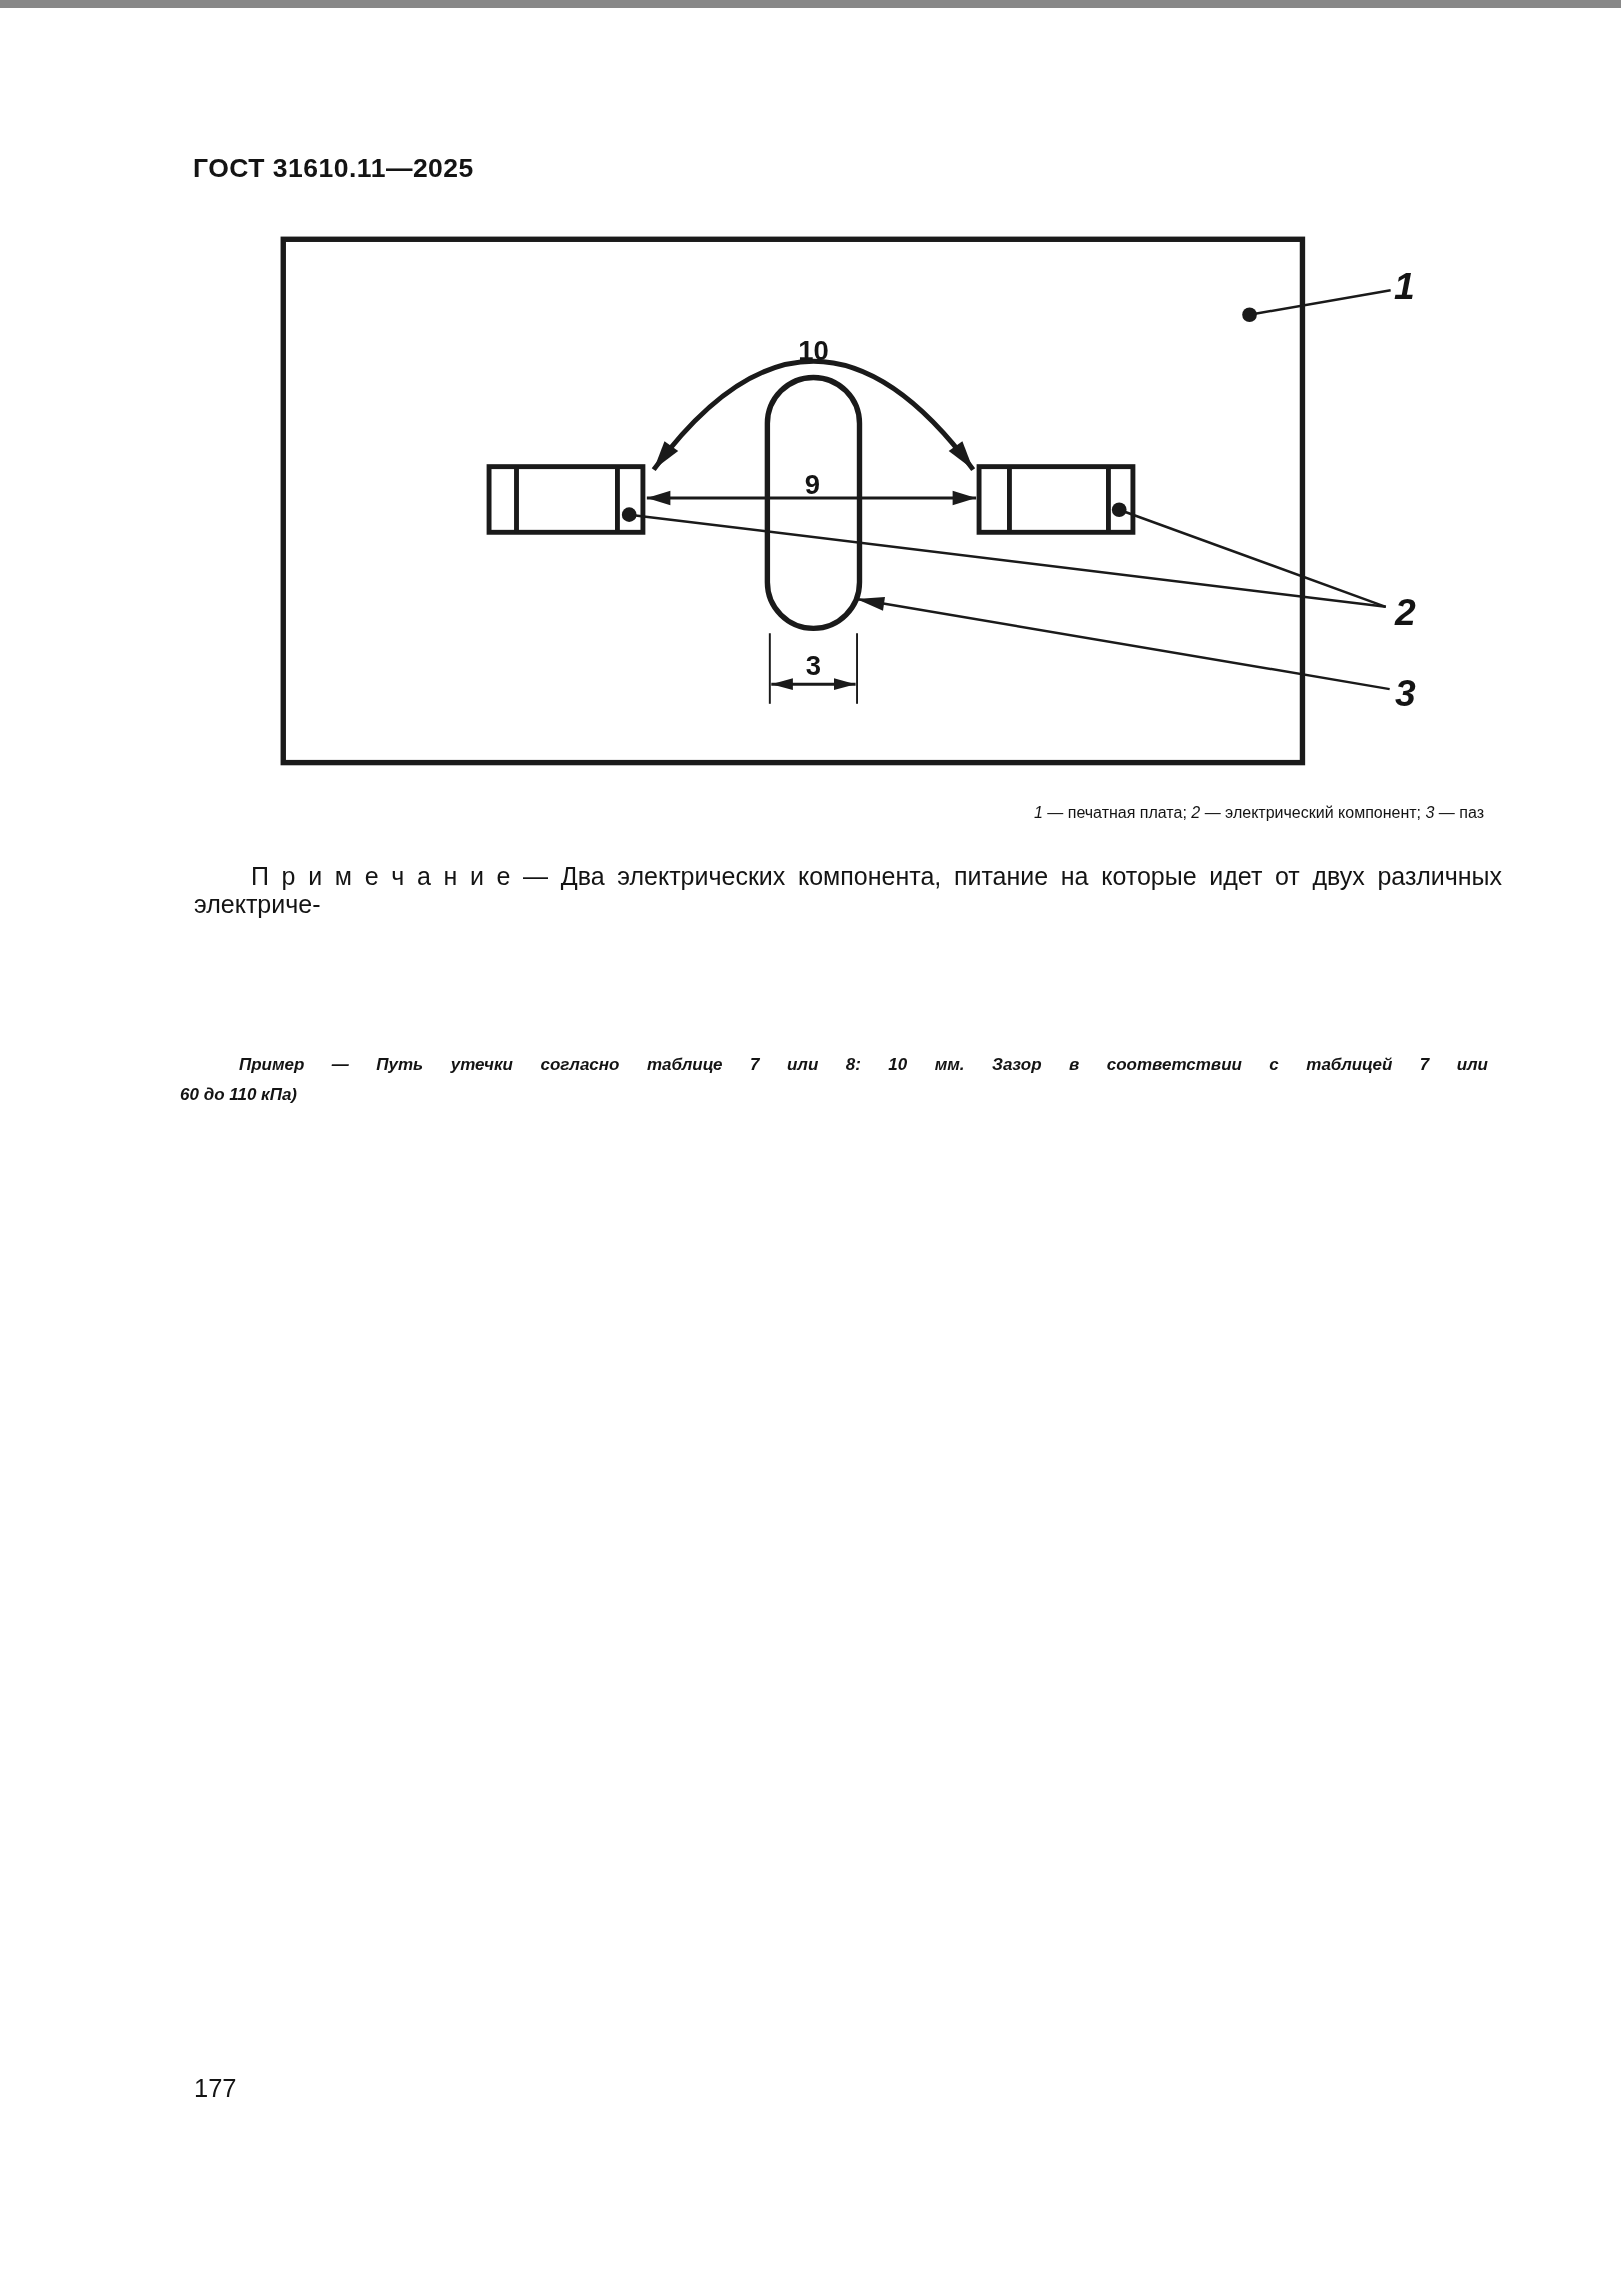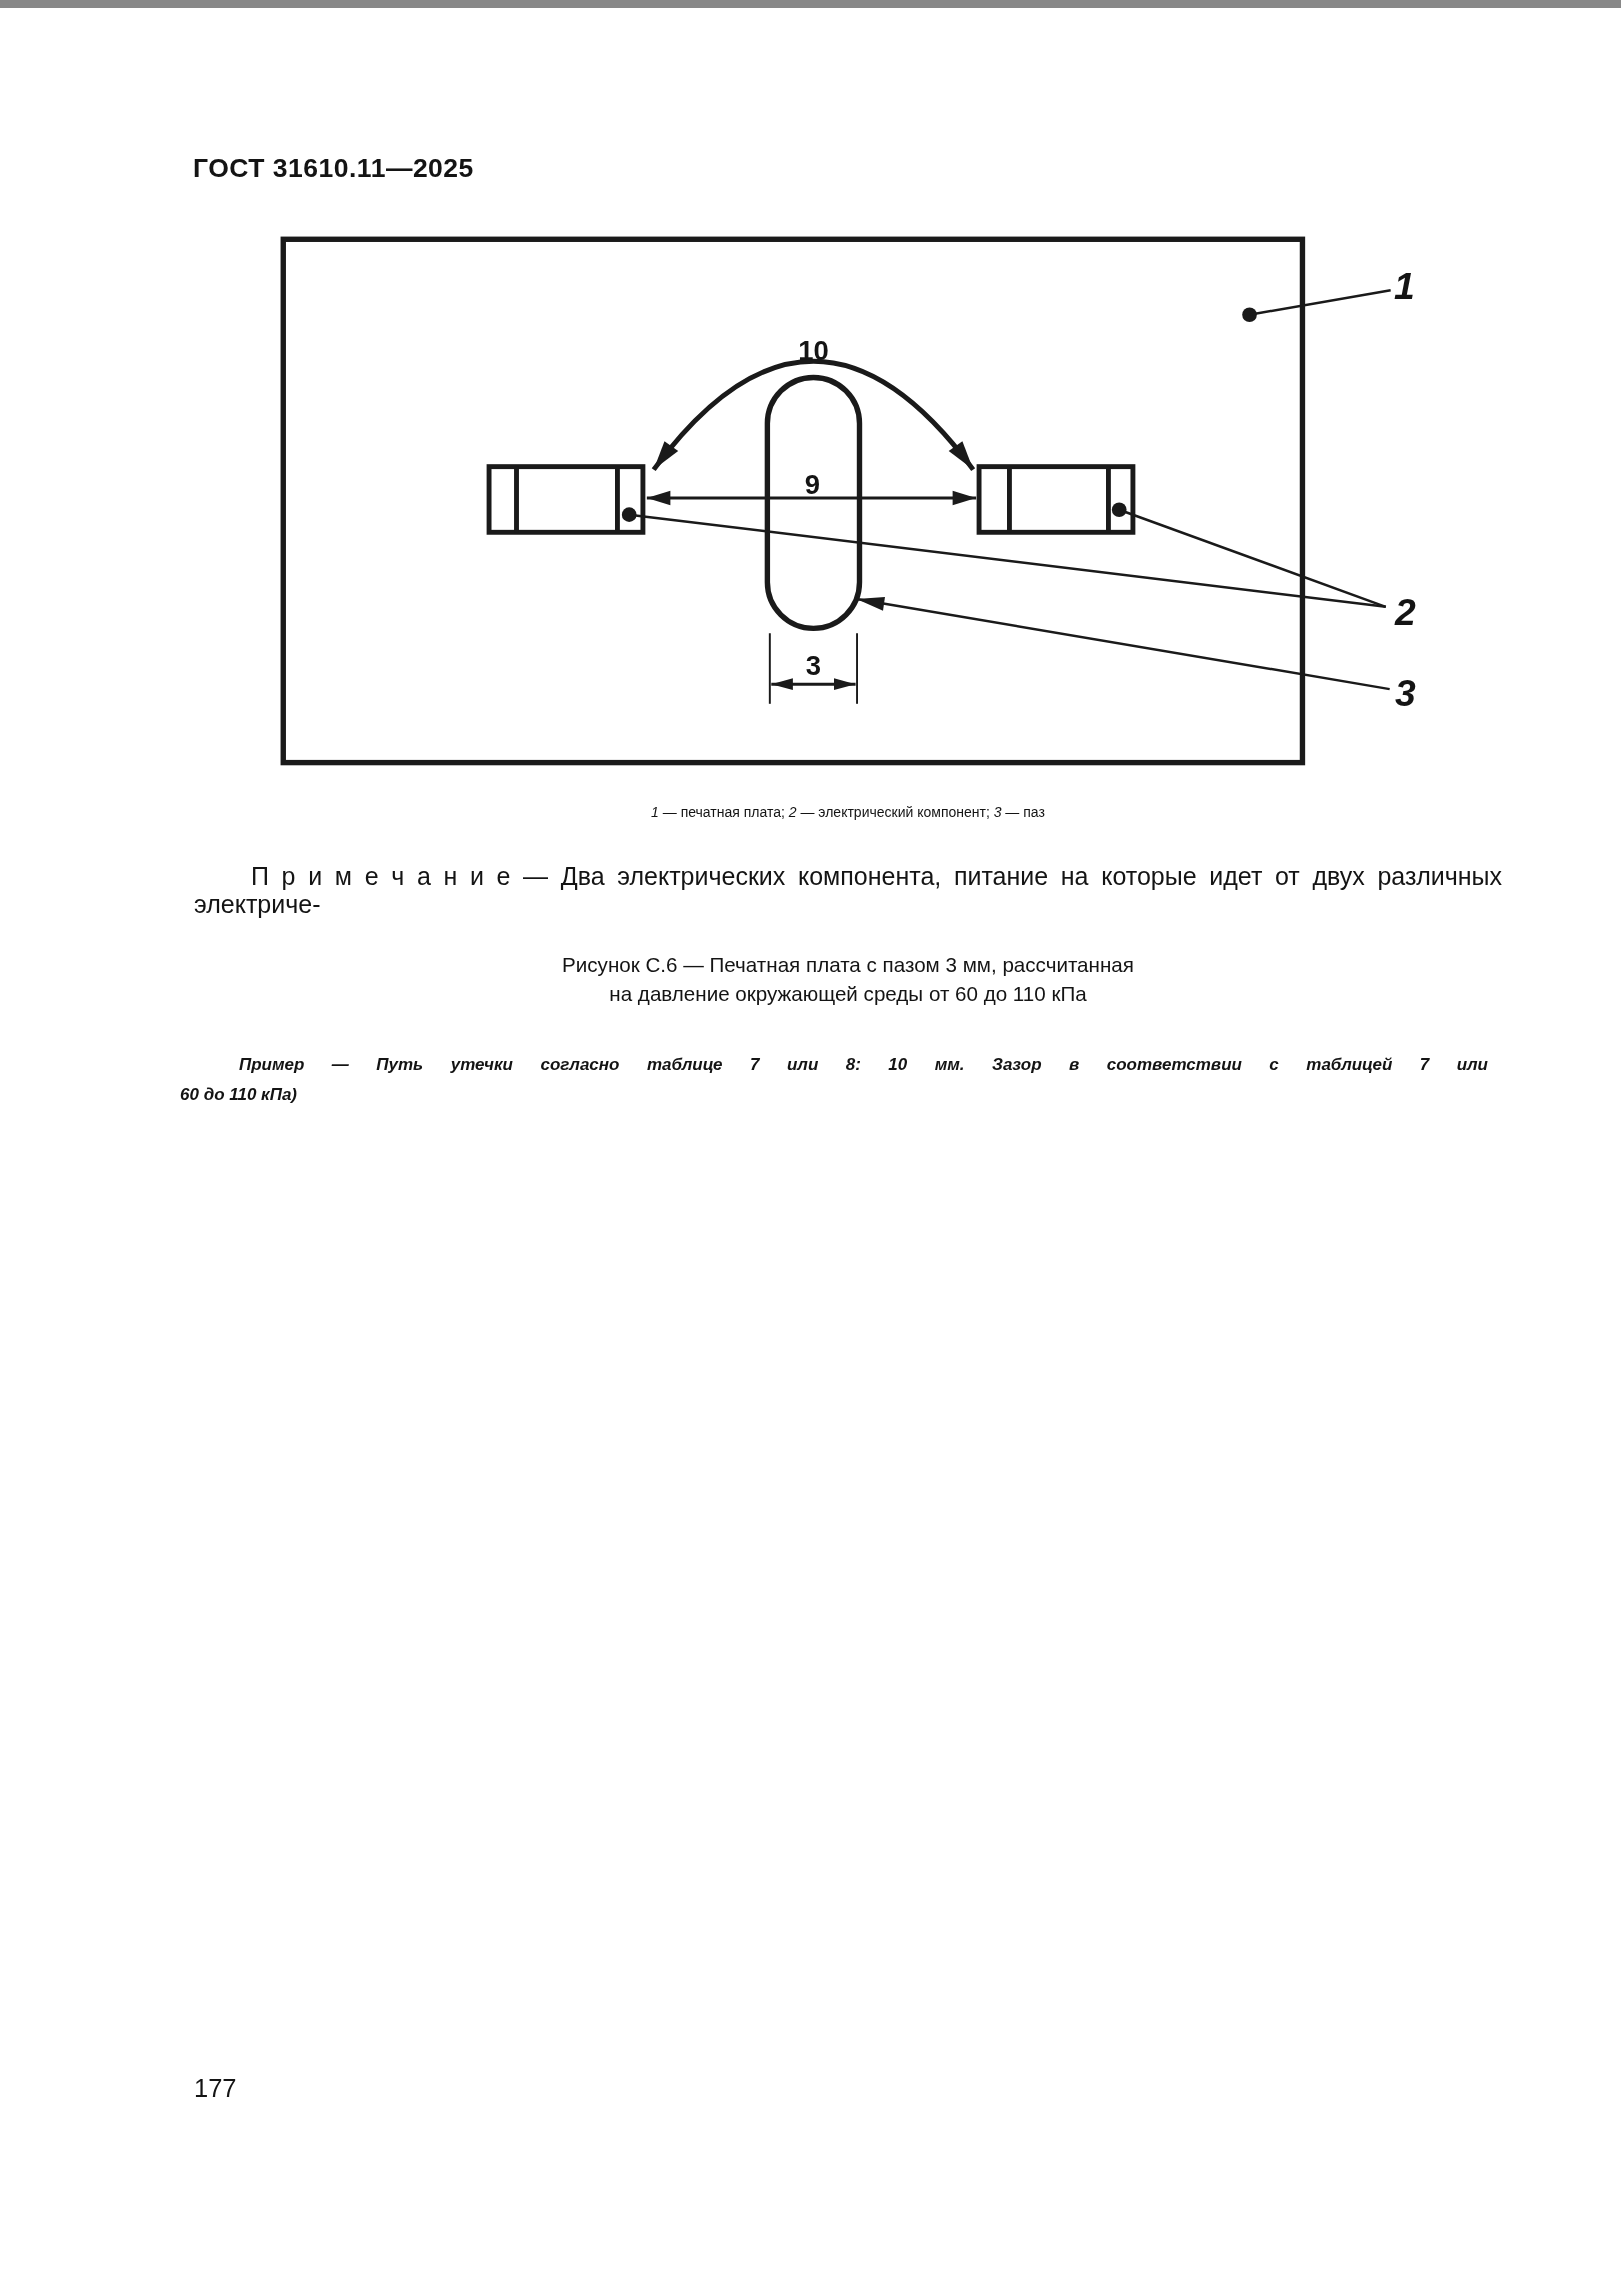--- a/index.html
+++ b/index.html
@@ -18,22 +18,22 @@
     letter-spacing:0.5px;
   }
   svg.figure-svg { position:absolute; left:0; top:0; display:block; }
   svg.figure-svg .ln   { stroke:#1a1a1a; fill:none; }
   svg.figure-svg .fill { fill:#1a1a1a; stroke:none; }
   svg.figure-svg text  { fill:#141414; font-family:"Liberation Sans", sans-serif; }
   svg.figure-svg .dim-label { font-size:28px; font-weight:bold; text-anchor:middle; }
   svg.figure-svg .callout-label { font-size:38px; font-weight:bold; font-style:italic; text-anchor:middle; }
 
   .figure-legend {
-    position:absolute; left:194px; top:792px; width:1308px;
-    text-align:center; font-size:14px; line-height:25.5px;
+    position:absolute; left:176px; top:792px; width:1308px;
+    text-align:right; font-size:16px; line-height:25.5px;
   }
   .figure-legend .num { font-style:italic; }
 
   .note-block {
     position:absolute; left:194px; top:854px; width:1308px;
     font-size:25px; line-height:28px;
   }
   .note-block .jline { text-align:justify; text-align-last:justify; }
   .note-block .indent { text-indent:57px; }
 
@@ -124,24 +124,20 @@
     <text class="callout-label" x="1434" y="630">2</text>
     <text class="callout-label" x="1434" y="712">3</text>
   </svg>
 
   <div class="figure-legend"><span class="num">1</span><span> — печатная плата; </span><span class="num">2</span><span> — электрический компонент; </span><span class="num">3</span><span> — паз</span></div>
 
   <div class="note-block">
     <div class="jline indent"><span>П р и м е ч а н и е</span><span> — Два электрических компонента, питание на которые идет от двух различных электриче-</span></div>
   </div>
 
-  <div class="figure-title">
-    <div>Рисунок С.6 — Печатная плата с пазом 3 мм, рассчитанная</div>
-    <div>на давление окружающей среды от 60 до 110 кПа</div>
-  </div>
 
   <div class="example-block">
     <div class="jline indent">Пример — Путь утечки согласно таблице 7 или 8: 10 мм. Зазор в соответствии с таблицей 7 или</div>
     <div>60 до 110 кПа)</div>
   </div>
 
   <div class="page-number">177</div>
 
 </div>
 

